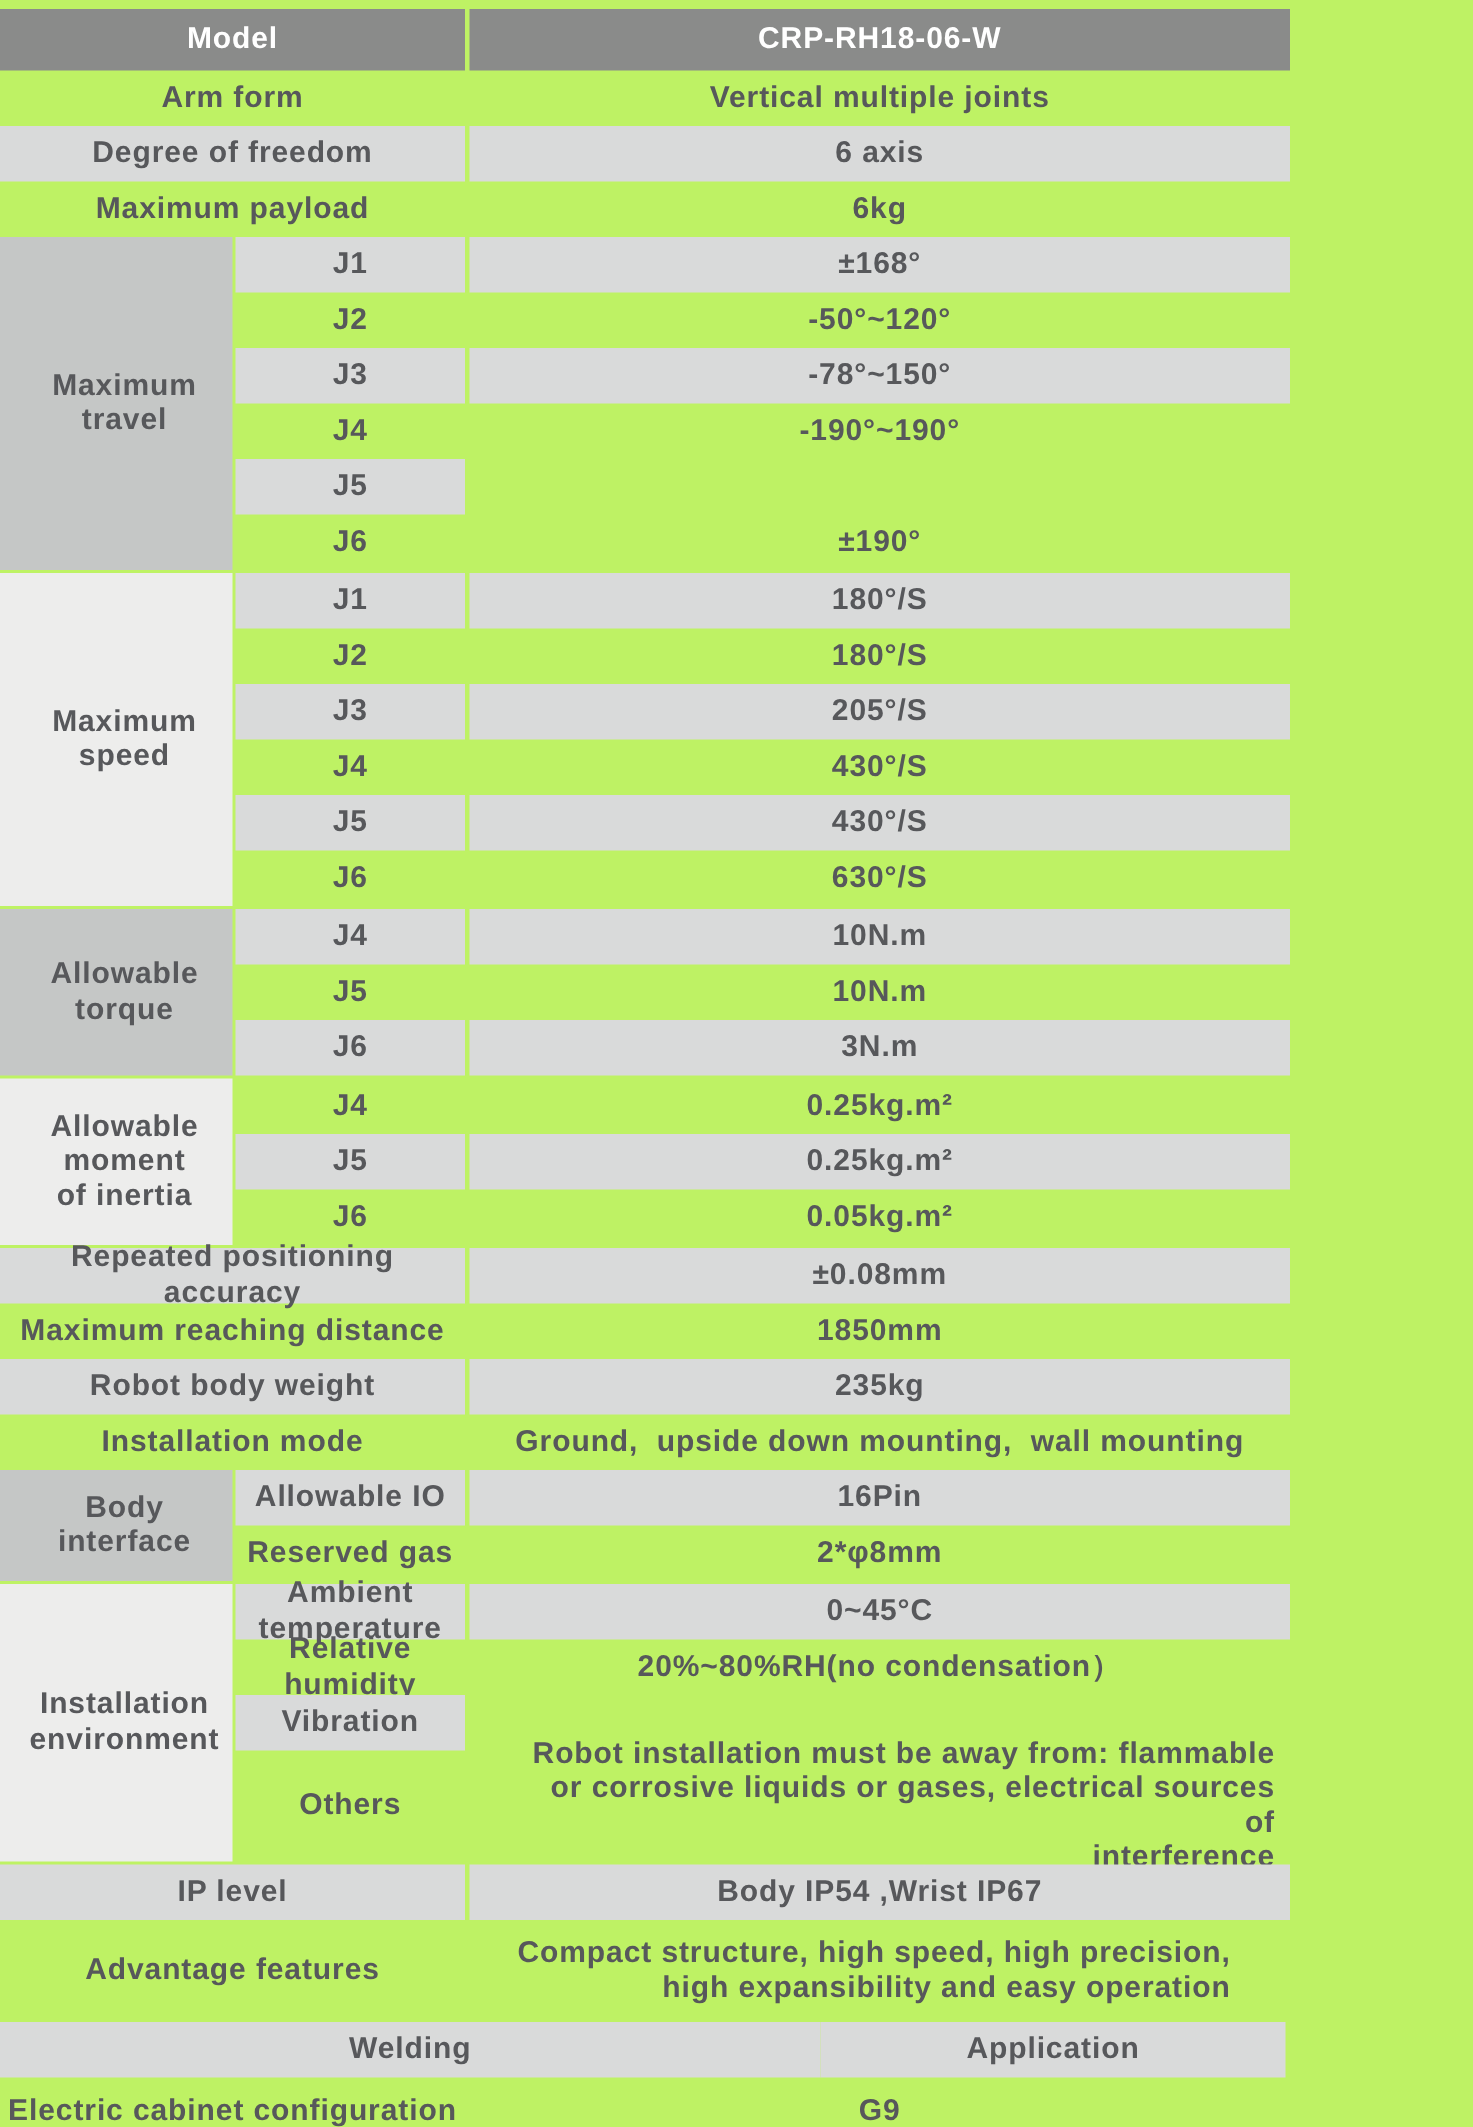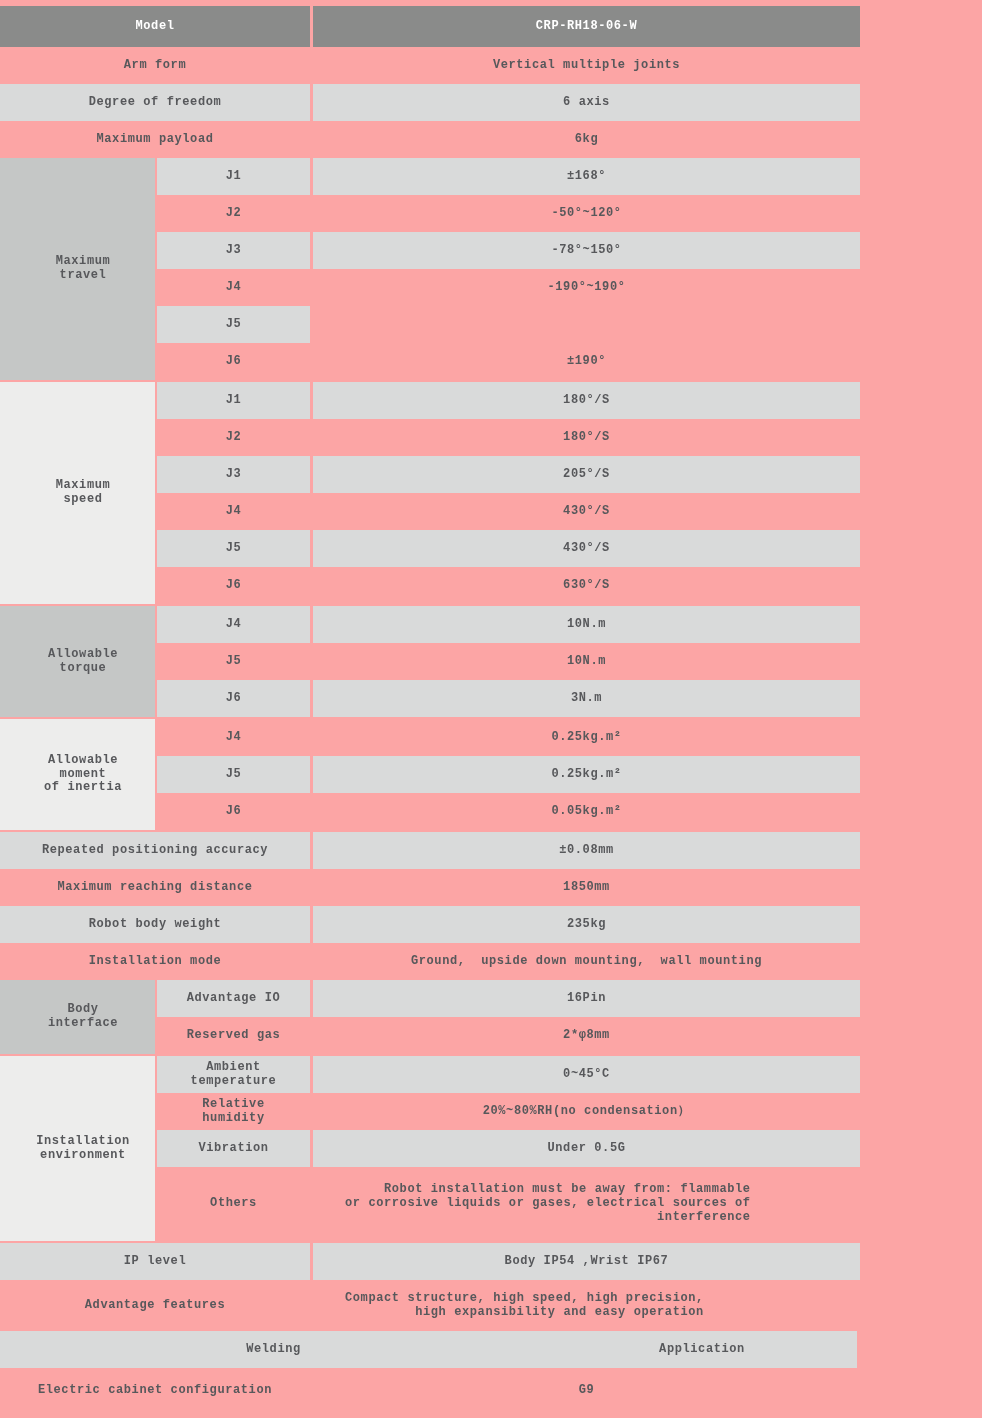--- a/index.html
+++ b/index.html
@@ -1,26 +1,26 @@
 <!DOCTYPE html>
 <html><head>
 <meta charset="utf-8">
 <style>
   html,body{margin:0;padding:0;background:#ffffff;}
   .page{
-    width:982px;height:1418px;background:#fca5a5;box-sizing:border-box;
+    width:982px;height:1418px;background:#bef264;box-sizing:border-box;
     padding-top:6px;overflow:hidden;
-    font-family:Liberation Mono, monospace;
-    font-weight:bold;color:#57585b;letter-spacing:0.6px;font-size:12px;
+    font-family:Liberation Sans, sans-serif;
+    font-weight:bold;color:#57585b;letter-spacing:0.6px;font-size:20px;
   }
   .spec-table{width:860px;}
   .row{display:flex;height:37px;}
   .row.header{height:41px;}
   .row.tall-others{height:74px;}
-  .row.tall-adv{height:51px;}
+  .row.tall-adv{height:68px;}
   .row.tall-last{height:45px;}
   .cell{display:flex;align-items:center;justify-content:center;box-sizing:border-box;text-align:center;}
   .cell span{white-space:pre-wrap;line-height:1.16;}
   .label-full{width:310px;margin-right:3px;flex:none;}
   .group{width:155px;margin-right:2px;flex:none;padding-left:11px;}
   .sub{width:153px;margin-right:3px;flex:none;}
   .value{flex:1;justify-content:center;}
   .value.val-left{justify-content:flex-start;text-align:right;padding-left:32px;padding-right:10px;}
   .section{display:flex;}
   .section-rows{flex:1;display:flex;flex-direction:column;}
@@ -282,21 +282,21 @@
     </div>
 
     <div class="section">
       <div class="cell group bg-dark">
           <span>Body
 interface</span>
         </div>
       <div class="section-rows">
         <div class="row">
           <div class="cell sub bg-g">
-              <span>Advantage IO</span>
+              <span>Allowable IO</span>
             </div>
           <div class="cell value bg-g">
               <span>16Pin</span>
             </div>
         </div>
         <div class="row">
           <div class="cell sub">
               <span>Reserved gas</span>
             </div>
           <div class="cell value">
@@ -327,23 +327,20 @@
 humidity</span>
             </div>
           <div class="cell value">
               <span>20%~80%RH(no condensation）</span>
             </div>
         </div>
         <div class="row">
           <div class="cell sub bg-g">
               <span>Vibration</span>
             </div>
-          <div class="cell value bg-g">
-              <span>Under 0.5G</span>
-            </div>
         </div>
         <div class="row tall-others">
           <div class="cell sub">
               <span>Others</span>
             </div>
           <div class="cell value val-left">
               <span>Robot installation must be away from: flammable
 or corrosive liquids or gases, electrical sources of
 interference</span>
             </div>

